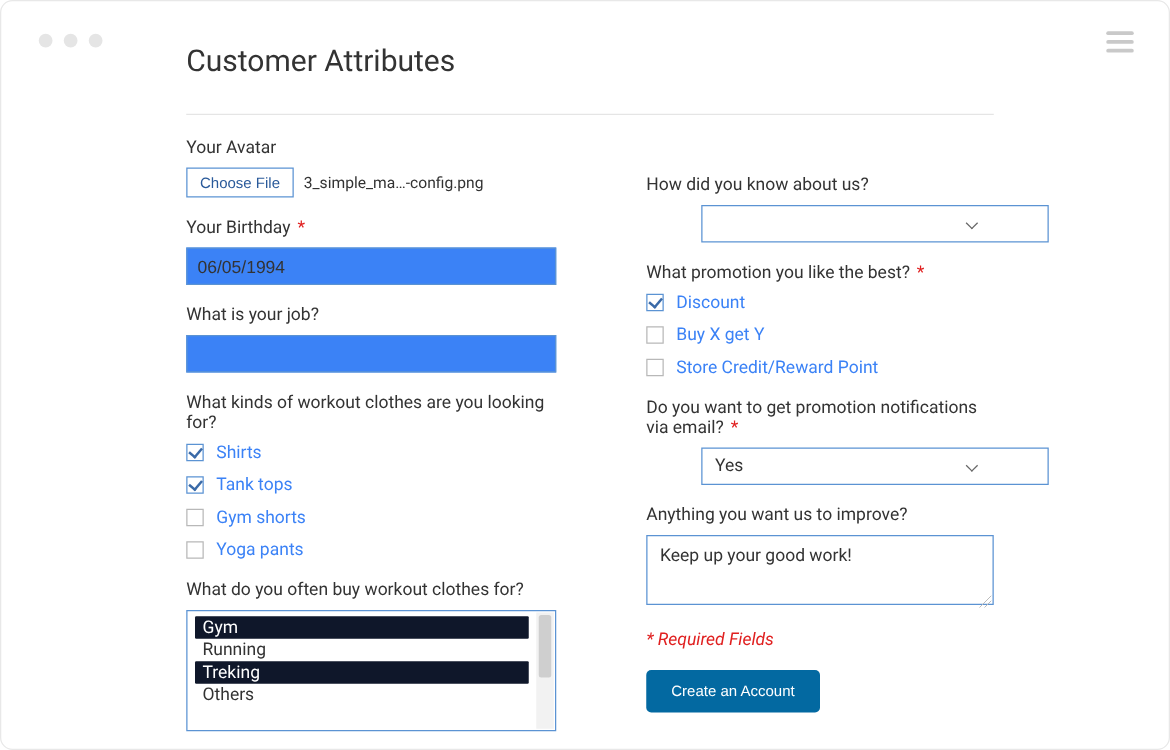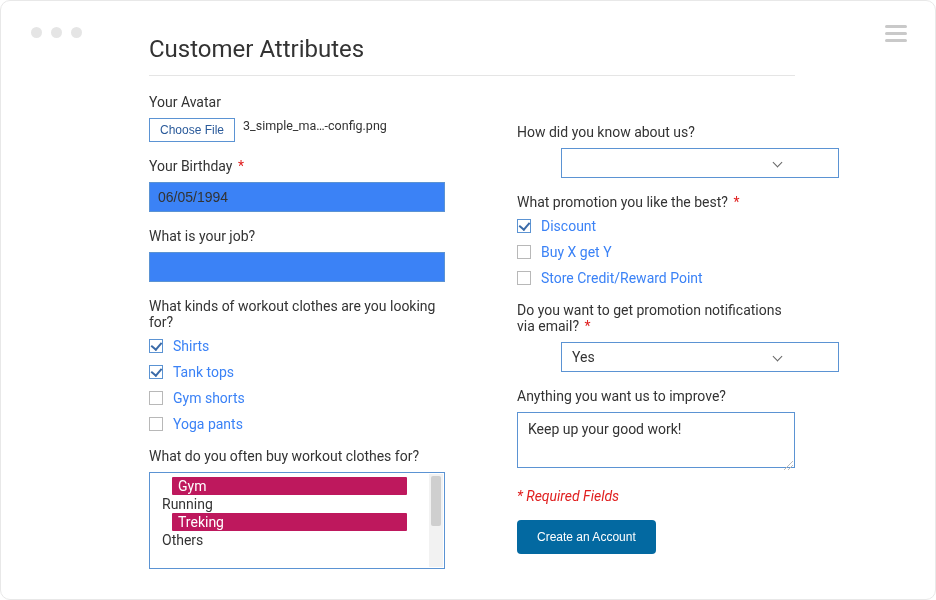--- a/index.html
+++ b/index.html
@@ -42,40 +42,40 @@
   .hamburger span {
     width: 22px; height: 3px; background: #c9c9c9; border-radius: 2px;
   }
   .content {
     padding: 34px 140px 0 148px;
   }
   .page-title {
     font-size: 24px;
     font-weight: 400;
     color: #333;
-    padding-bottom: 12px;
+    padding-bottom: 28px;
     border-bottom: 1px solid #e5e5e5;
     margin-bottom: 18px;
   }
   .columns {
     display: flex;
     gap: 58px;
   }
   .col { flex: 1; min-width: 0; }
   .col-left { width: 310px; flex: 0 0 310px; }
   .col-right { flex: 1; padding-top: 30px; }
   .field-group { margin-bottom: 16px; }
   .label {
     font-size: 14px;
     color: #333;
     margin-bottom: 8px;
     display: block;
   }
   .required-star { color: #e02020; margin-left: 2px; }
-  .file-row { display: flex; align-items: flex-start; gap: 8px; }
+  .file-row { display: flex; align-items: center; gap: 8px; }
   .file-btn {
     border: 1px solid #5b93d3;
     color: #2a5a9a;
     background: #fff;
     font-size: 12px;
     padding: 4px 10px;
     cursor: pointer;
   }
   .file-name {
     font-size: 12.5px;
@@ -129,23 +129,23 @@
     padding: 4px 0;
   }
   .list-option {
     padding: 0 12px;
     font-size: 14px;
     line-height: 18px;
     color: #333;
     cursor: pointer;
   }
   .list-option.selected {
-    background: #be185d;
+    background: #0f172a;
     color: #fff;
-    margin: 0 22px;
+    margin: 0 6px;
     padding: 0 6px;
     border-radius: 1px;
   }
   .listbox-scrollbar {
     position: absolute;
     right: 1px; top: 1px; bottom: 1px;
     width: 14px;
     background: #f2f2f2;
   }
   .listbox-thumb {

